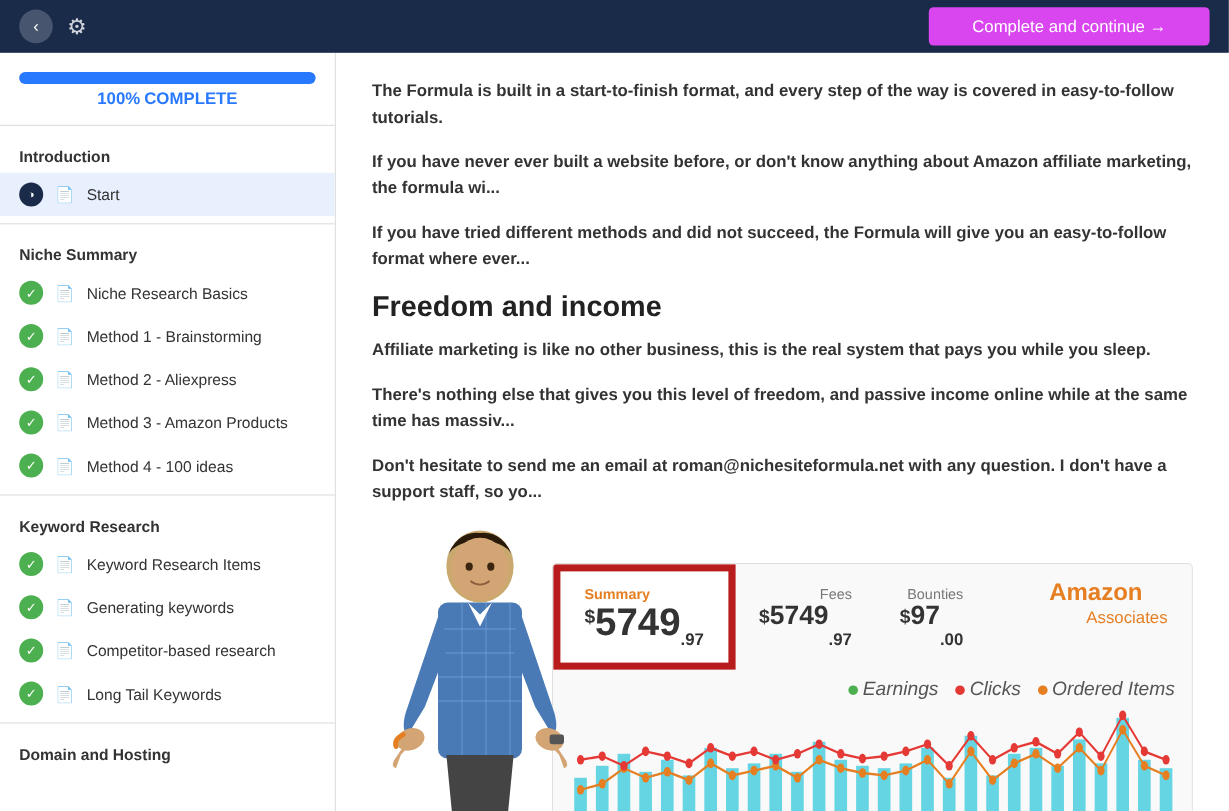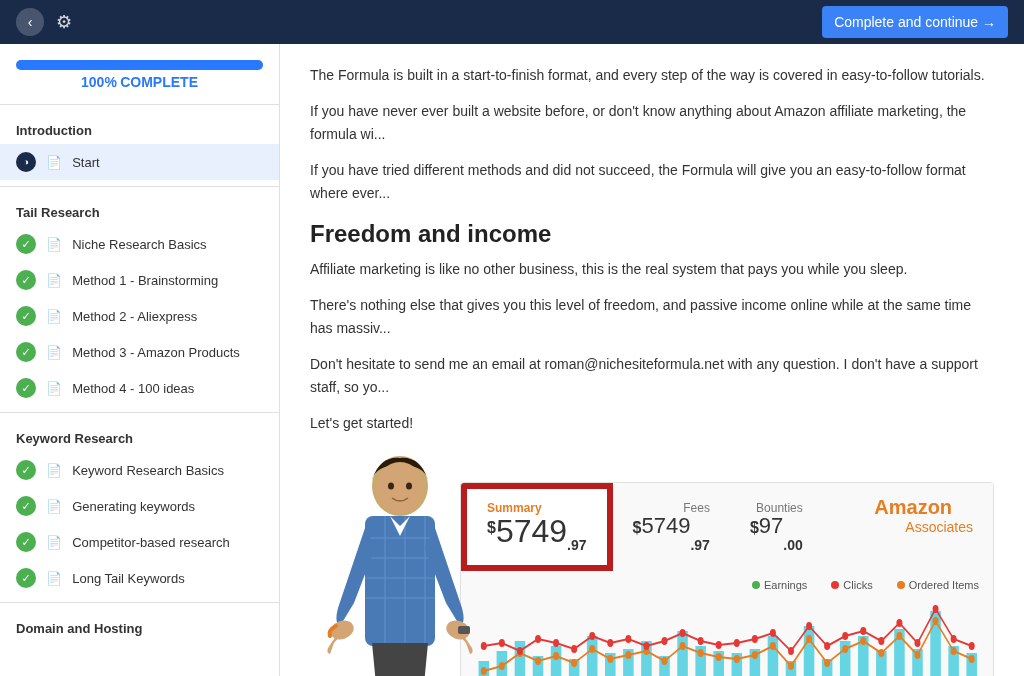--- a/index.html
+++ b/index.html
@@ -19,24 +19,24 @@
     .top-bar-left { display: flex; align-items: center; gap: 12px; }
     .back-btn {
       width: 28px; height: 28px;
       border-radius: 50%;
       background: rgba(255,255,255,0.2);
       display: flex; align-items: center; justify-content: center;
       color: white; font-size: 14px; cursor: pointer; border: none;
     }
     .settings-icon { color: rgba(255,255,255,0.8); font-size: 18px; cursor: pointer; }
     .complete-btn {
-      background: #3b82f6;
+      background: #d946ef;
       color: white;
       border: none;
-      padding: 8px 12px;
+      padding: 8px 36px;
       border-radius: 4px;
       font-size: 14px;
       cursor: pointer;
       display: flex; align-items: flex-end; gap: 6px;
     }
 
     
     .main-layout {
       display: flex;
       flex: 1;
@@ -129,20 +129,21 @@
       overflow-y: auto;
       padding: 20px 30px;
       background: #fff;
       position: relative;
     }
     .content-text {
       font-size: 14px;
       line-height: 1.6;
       color: #333;
       margin-bottom: 14px;
+      font-weight: bold;
     }
     .content-heading {
       font-size: 24px;
       font-weight: 700;
       color: #222;
       margin: 16px 0 10px;
     }
 
     
     .amazon-widget {
@@ -174,21 +175,21 @@
       align-items: flex-start;
     }
     .currency-sign {
       font-size: 16px;
       font-weight: 700;
       color: #333;
       margin-top: 4px;
     }
     .amount-big {
       font-size: 32px;
-      font-weight: 400;
+      font-weight: 700;
       color: #333;
       line-height: 1;
     }
     .amount-cents {
       font-size: 14px;
       font-weight: 700;
       color: #333;
       margin-top: 22px;
     }
     .fees-box, .bounties-box {
@@ -224,26 +225,27 @@
     }
 
     .chart-area {
       background: #f9f9f9;
       padding: 10px;
       height: 160px;
       position: relative;
     }
     .chart-legend {
       display: flex;
-      gap: 24px;
+      gap: 14px;
       position: absolute;
       right: 14px;
       top: 8px;
-      font-size: 11px;
+      font-size: 16px;
       color: #555;
+      font-style: italic;
     }
     .legend-dot {
       display: inline-block;
       width: 8px; height: 8px;
       border-radius: 50%;
       margin-right: 4px;
     }
 
     
     .chart-svg {
@@ -283,21 +285,21 @@
 
     <div class="section-header">Introduction</div>
     <div class="sidebar-item active">
       <div class="half-icon">◑</div>
       <span class="doc-icon">📄</span>
       <span>Start</span>
     </div>
 
     <div class="sidebar-divider"></div>
 
-    <div class="section-header">Tail Research</div>
+    <div class="section-header">Niche Summary</div>
     <div class="sidebar-item">
       <div class="check-icon">✓</div>
       <span class="doc-icon">📄</span>
       <span>Niche Research Basics</span>
     </div>
     <div class="sidebar-item">
       <div class="check-icon">✓</div>
       <span class="doc-icon">📄</span>
       <span>Method 1 - Brainstorming</span>
     </div>
@@ -316,21 +318,21 @@
       <span class="doc-icon">📄</span>
       <span>Method 4 - 100 ideas</span>
     </div>
 
     <div class="sidebar-divider"></div>
 
     <div class="section-header">Keyword Research</div>
     <div class="sidebar-item">
       <div class="check-icon">✓</div>
       <span class="doc-icon">📄</span>
-      <span>Keyword Research Basics</span>
+      <span>Keyword Research Items</span>
     </div>
     <div class="sidebar-item">
       <div class="check-icon">✓</div>
       <span class="doc-icon">📄</span>
       <span>Generating keywords</span>
     </div>
     <div class="sidebar-item">
       <div class="check-icon">✓</div>
       <span class="doc-icon">📄</span>
       <span>Competitor-based research</span>
@@ -349,21 +351,20 @@
   <div class="content-area">
     <p class="content-text">The Formula is built in a start-to-finish format, and every step of the way is covered in easy-to-follow tutorials.</p>
     <p class="content-text">If you have never ever built a website before, or don't know anything about Amazon affiliate marketing, the formula wi...</p>
     <p class="content-text">If you have tried different methods and did not succeed, the Formula will give you an easy-to-follow format where ever...</p>
 
     <h2 class="content-heading">Freedom and income</h2>
 
     <p class="content-text">Affiliate marketing is like no other business, this is the real system that pays you while you sleep.</p>
     <p class="content-text">There's nothing else that gives you this level of freedom, and passive income online while at the same time has massiv...</p>
     <p class="content-text">Don't hesitate to send me an email at roman@nichesiteformula.net with any question. I don't have a support staff, so yo...</p>
-    <p class="content-text">Let's get started!</p>
 
     <div style="display: flex; align-items: flex-end; position: relative;">
 
       <div style="width:180px; flex-shrink:0; position:relative; z-index:2; pointer-events:none;">
         <svg viewBox="0 0 180 280" width="180" height="280">
 
           <ellipse cx="90" cy="38" rx="28" ry="30" fill="#c9a96e"></ellipse>
 
           <path d="M62 32 Q70 8 90 10 Q110 8 118 32 Q115 18 90 16 Q65 18 62 32Z" fill="#2a1a0a"></path>
 

